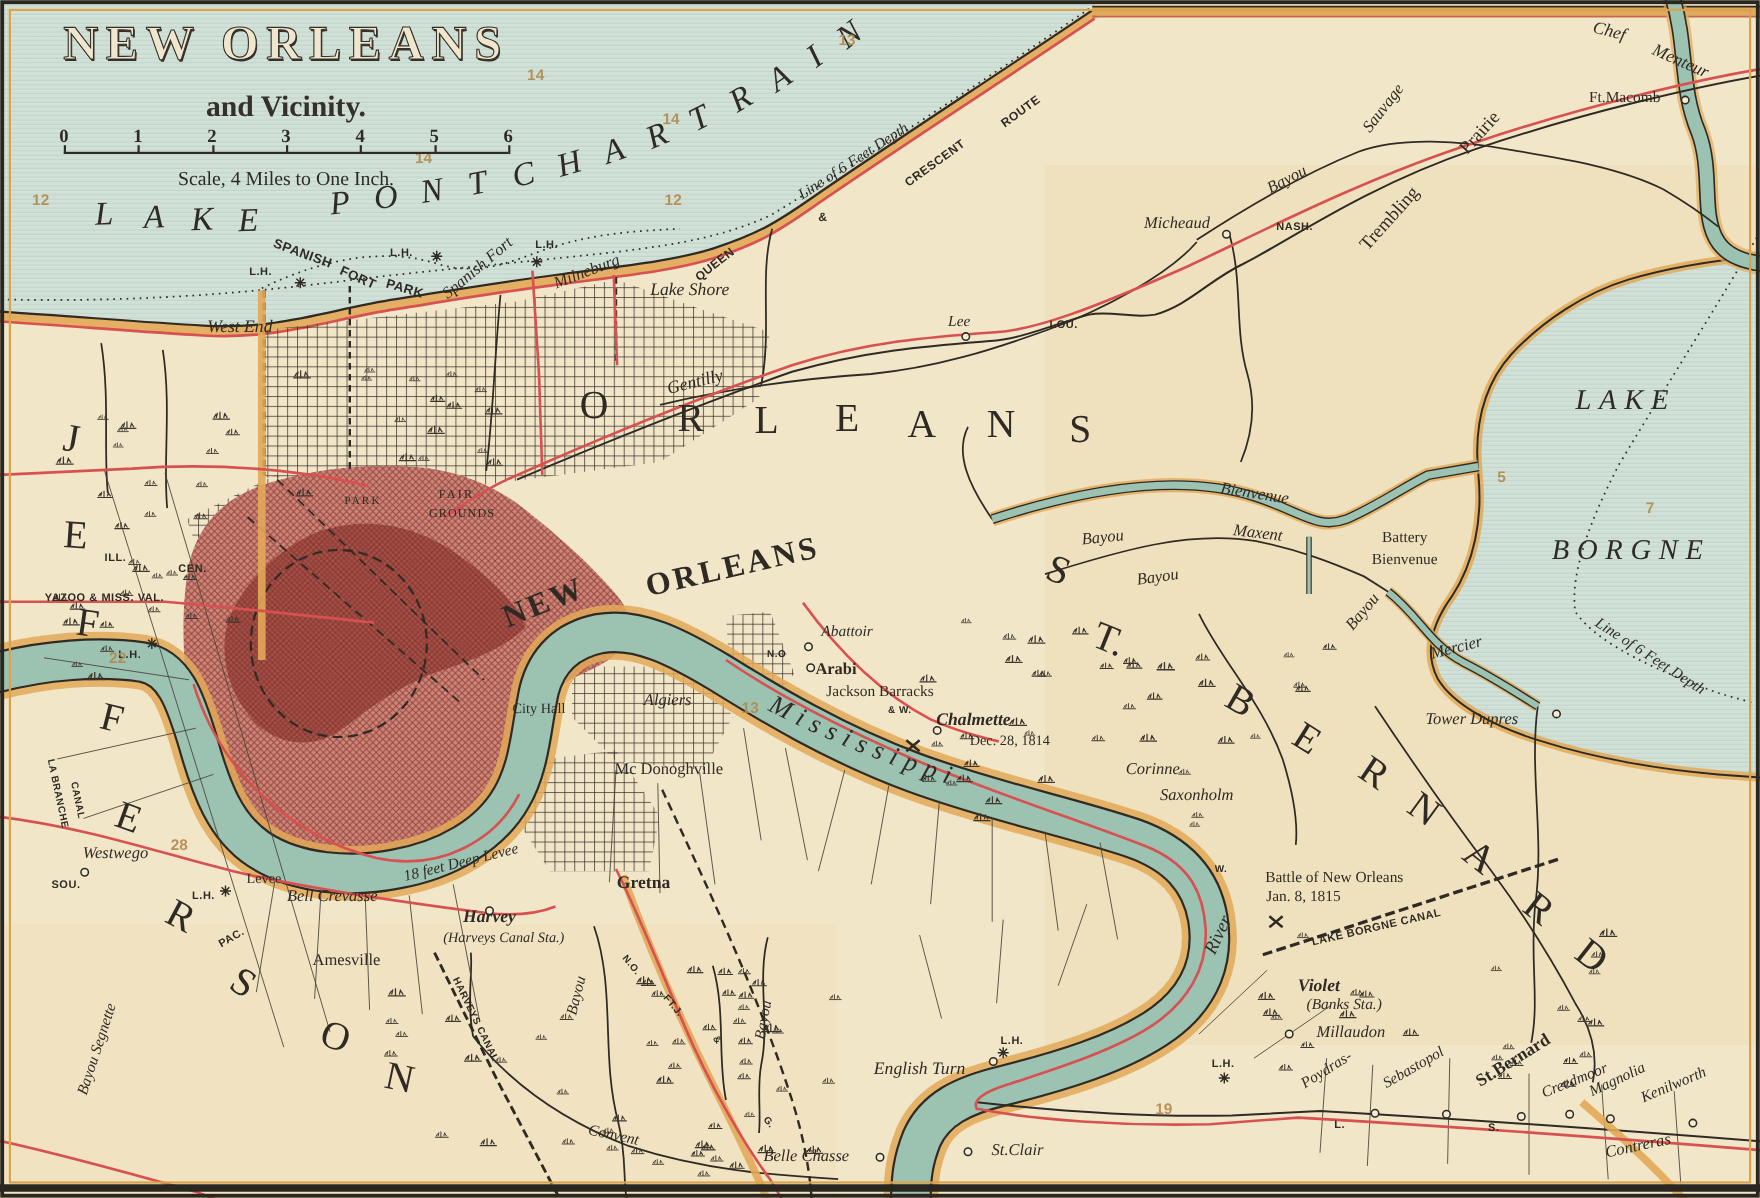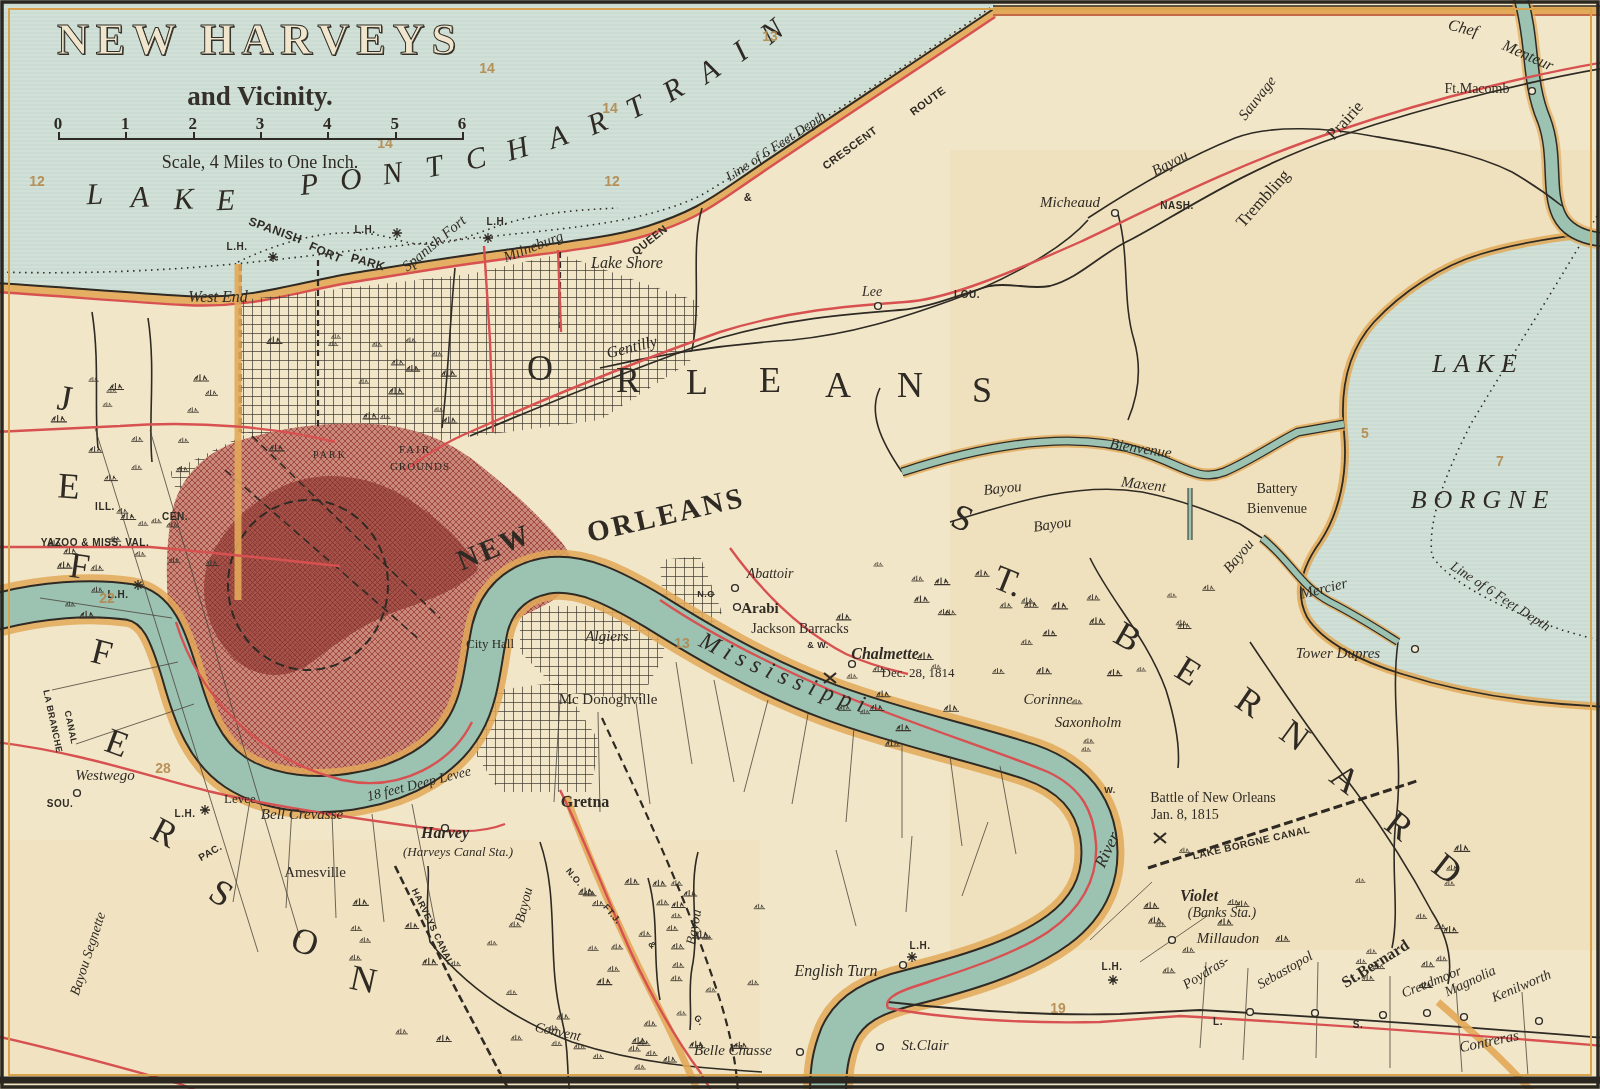--- a/index.html
+++ b/index.html
@@ -546,21 +546,21 @@
       </g>
 
   <g fill="none">
     <line x1="0" y1="1080" x2="1600" y2="1080" stroke="#2a2620" stroke-width="7"></line>
     <rect x="2" y="2" width="1596" height="1085" stroke="#2a2620" stroke-width="3.5"></rect>
     <rect x="9" y="9" width="1582" height="1066" stroke="#d9a24c" stroke-width="2"></rect>
   </g>
 </svg>
 
 <div id="title-block">
-  <div id="map-title">NEW HARVEYS</div>
+  <div id="map-title">NEW ORLEANS</div>
   <div id="map-subtitle">and Vicinity.</div>
   <div id="scale-bar">
         <div id="scale-line"></div>
         <div class="scale-tick" style="left: 0px;"></div>
         <div class="scale-num" style="left: 0px;">0</div>
         <div class="scale-tick" style="left: 67.3333px;"></div>
         <div class="scale-num" style="left: 67.3333px;">1</div>
         <div class="scale-tick" style="left: 134.667px;"></div>
         <div class="scale-num" style="left: 134.667px;">2</div>
         <div class="scale-tick" style="left: 202px;"></div>

